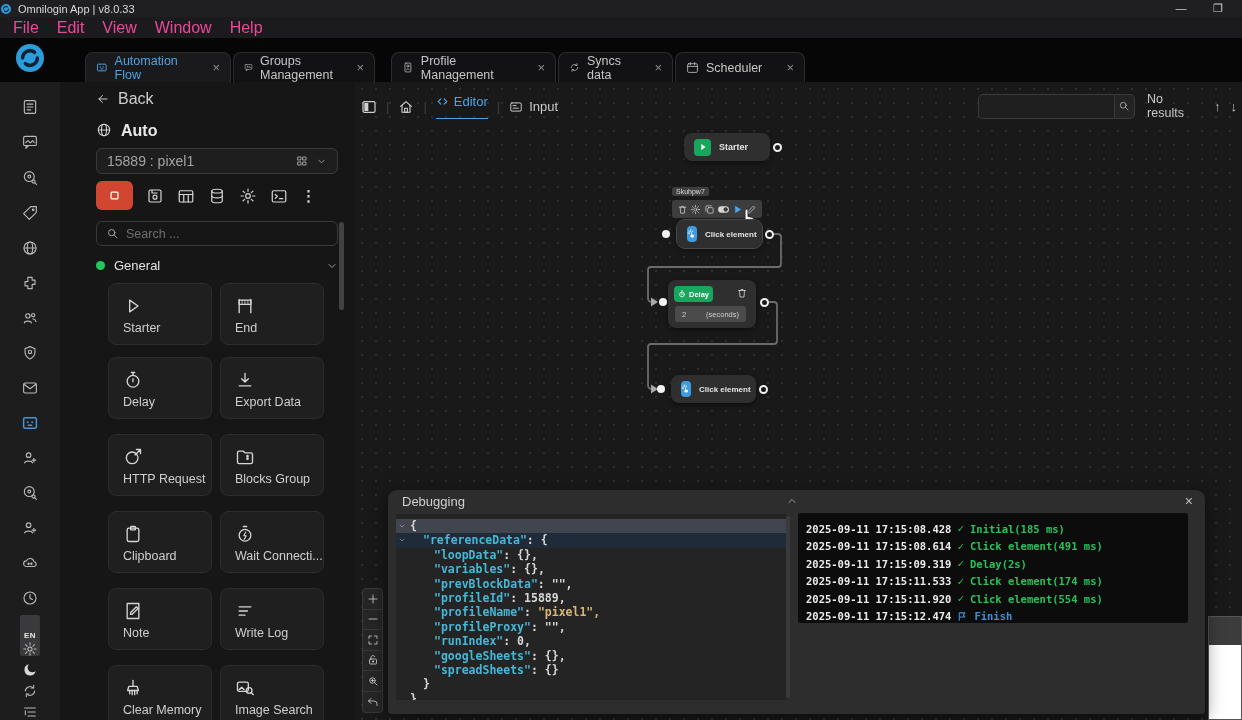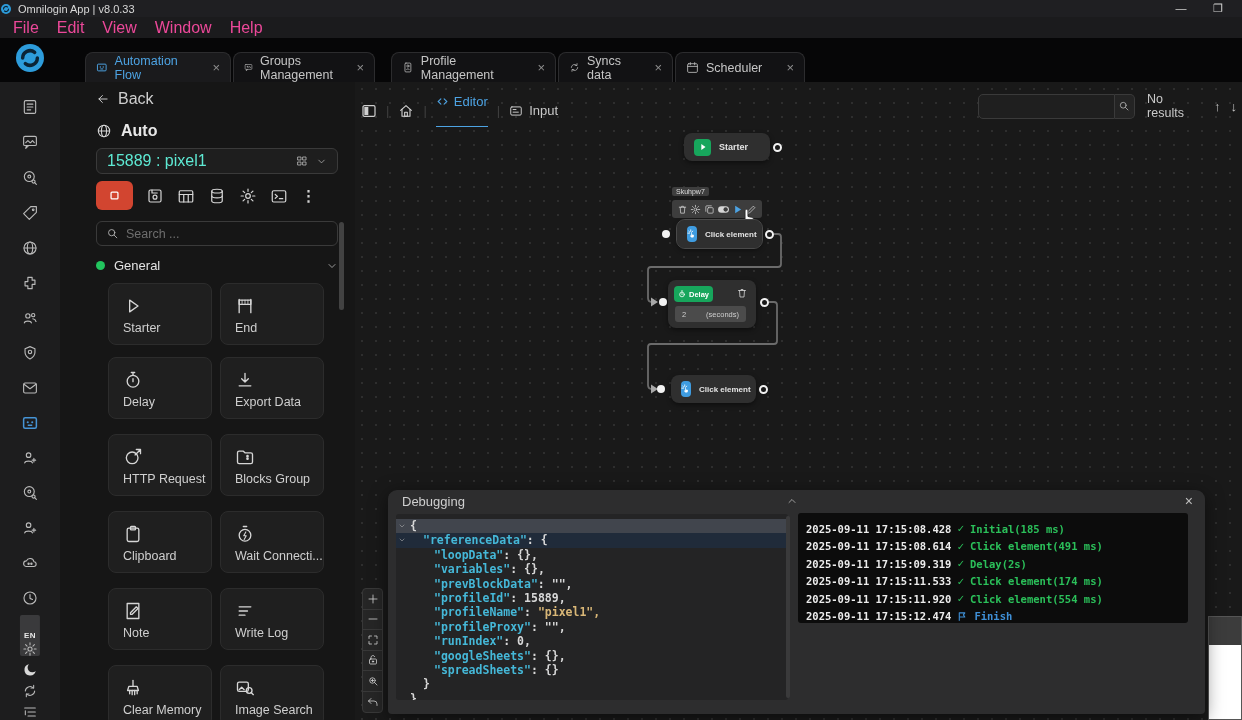--- a/index.html
+++ b/index.html
@@ -26,40 +26,40 @@
   .tab .x{margin-left:auto;color:#8e8e8e;font-size:13px;padding-left:8px}
 
   
   .rail{left:0;top:82px;width:60px;height:638px;background:#1d1d1e}
   .rit{position:absolute;left:30px;transform:translate(-50%,-50%)}
   .enbadge{background:#3a3a3c;color:#e8e8e8;font-size:8px;font-weight:bold;padding:16px 4px;border-radius:2px;letter-spacing:.5px}
 
   
   .panel{left:60px;top:82px;width:295px;height:638px;background:#161616}
   .backrow{position:absolute;left:36px;top:8px;display:flex;align-items:center;gap:8px;color:#cfcfcf;font-size:16px}
-  .ptitle{position:absolute;left:36px;top:40px;display:flex;align-items:center;gap:9px;color:#e8e8e8;font-size:16px;font-weight:bold}
+  .ptitle{position:absolute;left:36px;top:40px;display:flex;gap:9px;color:#e8e8e8;font-size:16px;font-weight:bold}
   .pselect{position:absolute;left:36px;top:66px;width:242px;height:26px;background:#1e1e1e;border:1px solid #3a3a3a;border-radius:6px;display:flex;align-items:center;padding:0 10px;gap:8px}
-  .pselect .val{font-size:16px;color:#5eead4;flex:1}
+  .pselect .val{font-size:14px;color:#a3a3a3;flex:1}
   .ptools{position:absolute;left:36px;top:99px;display:flex;align-items:center;gap:13px}
   .redbtn{width:37px;height:29px;background:#d24530;border-radius:6px;display:flex;align-items:center;justify-content:center}
   .psearch{position:absolute;left:36px;top:139px;width:242px;height:25px;border:1px solid #3a3a3a;border-radius:6px;display:flex;align-items:center;padding:0 9px;gap:7px;background:transparent}
   .psearch input{background:transparent;border:none;outline:none;color:#aaa;font-size:12.5px;width:180px;font-family:"Liberation Sans",sans-serif}
   .psearch input::placeholder{color:#6e6e6e}
   .sect{position:absolute;left:36px;top:176px;width:242px;display:flex;align-items:center;gap:9px}
   .sect .dot{width:9px;height:9px;border-radius:50%;background:#22c55e}
   .sect .lbl{font-size:13px;color:#e2e2e2;flex:1}
   .pscroll{position:absolute;left:279px;top:140px;width:5px;height:88px;background:#424242;border-radius:3px}
   .card{position:absolute;width:104px;height:62px;background:#1f1f1f;border:1px solid #2c2c2c;border-radius:8px;padding:12px 0 0 14px}
   .card .cl{font-size:12.5px;color:#cfcfcf;margin-top:5px;white-space:nowrap;overflow:hidden}
 
   
   .canvas{left:355px;top:82px;width:887px;height:638px;background:#191919;background-image:radial-gradient(#2e2e2e 1px,transparent 1.2px);background-size:14px 14px}
   .crumb{position:absolute;left:6px;top:12px;display:flex;align-items:center;gap:9px;font-size:13px;color:#c9c9c9}
   .crumb .sep{color:#3f3f3f}
-  .crumb .blue{color:#4da3e3;border-bottom:1px solid #4da3e3;padding-bottom:17px}
+  .crumb .blue{color:#4da3e3;border-bottom:1px solid #4da3e3;padding-bottom:9px}
   .find{position:absolute;left:623px;top:10px;display:flex;align-items:center}
   .find .box{width:148px;height:25px;background:#1f1f1f;border:1px solid #3a3a3a;border-radius:5px 0 0 5px}
   .find .box input{width:100%;height:100%;background:transparent;border:none;outline:none;color:#ccc;padding:0 8px;font-size:12px;font-family:"Liberation Sans",sans-serif}
   .find .btn{width:22px;height:25px;background:#242424;border:1px solid #3a3a3a;border-left:none;border-radius:0 5px 5px 0;display:flex;align-items:center;justify-content:center}
   .find .nr{font-size:12.5px;color:#c9c9c9;margin:0 10px 0 12px}
   .find .arr{font-size:13px;color:#c9c9c9;padding:0 5px}
 
   .node{position:absolute;background:#2f2f2f;border-radius:8px;box-shadow:0 2px 5px rgba(0,0,0,.45);display:flex;align-items:center;gap:8px;padding:0 10px}
   .ntile{width:17px;height:17px;border-radius:4px;display:flex;align-items:center;justify-content:center}
   .nlbl{font-size:9px;font-weight:bold;color:#e3e3e3;white-space:nowrap}

